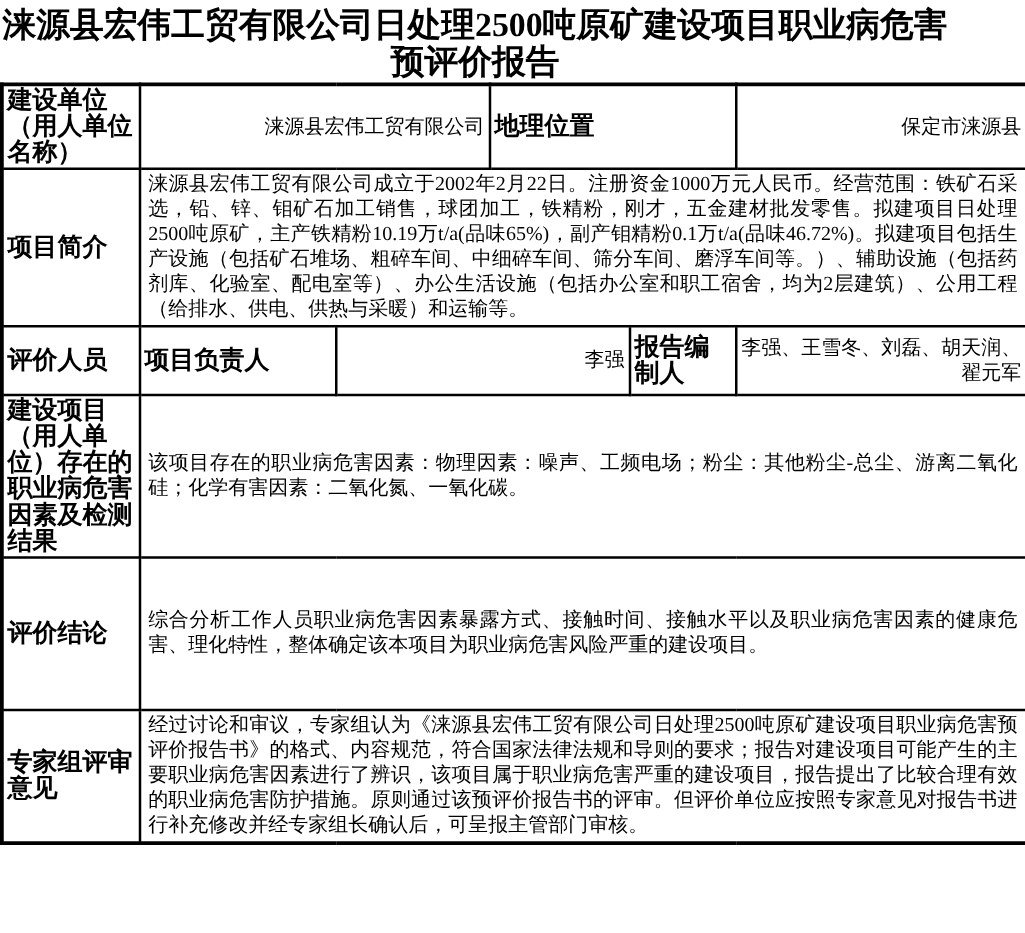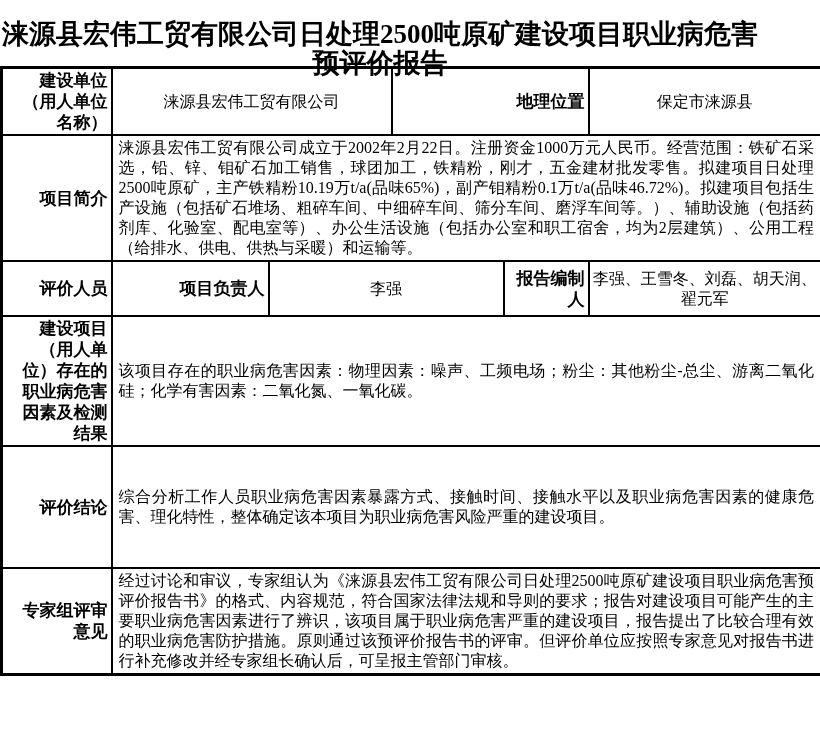--- a/index.html
+++ b/index.html
@@ -8,23 +8,24 @@
     width: 820px;
     height: 746px;
     background: #ffffff;
     color: #000000;
     font-family: "Liberation Serif", "DejaVu Serif", serif;
     overflow: hidden;
   }
   .title {
     width: 760px;
     height: 66px;
-    padding-top: 20px;
+    padding-top: 4px;
     display: flex;
     flex-direction: column;
+    justify-content: center;
     align-items: center;
     font-size: 27px;
     font-weight: bold;
     line-height: 29px;
     text-align: center;
   }
   table.report-table {
     width: 820px;
     table-layout: fixed;
     border-collapse: collapse;
@@ -32,26 +33,26 @@
   }
   td {
     border: 2px solid #000000;
     padding: 1px 3px;
     font-size: 16px;
     vertical-align: middle;
     overflow: hidden;
   }
   td.label {
     font-weight: bold;
-    font-size: 17px;
+    font-size: 20px;
     line-height: 21px;
-    text-align: right;
+    text-align: left;
   }
   td.val {
-    text-align: center;
+    text-align: right;
     line-height: 20px;
   }
   td.para {
     text-align: justify;
     line-height: 20px;
     padding: 2px 6px;
   }
   td.top { vertical-align: top; }
   tr.r1 { height: 54px; }
   tr.r2 { height: 46px; }

